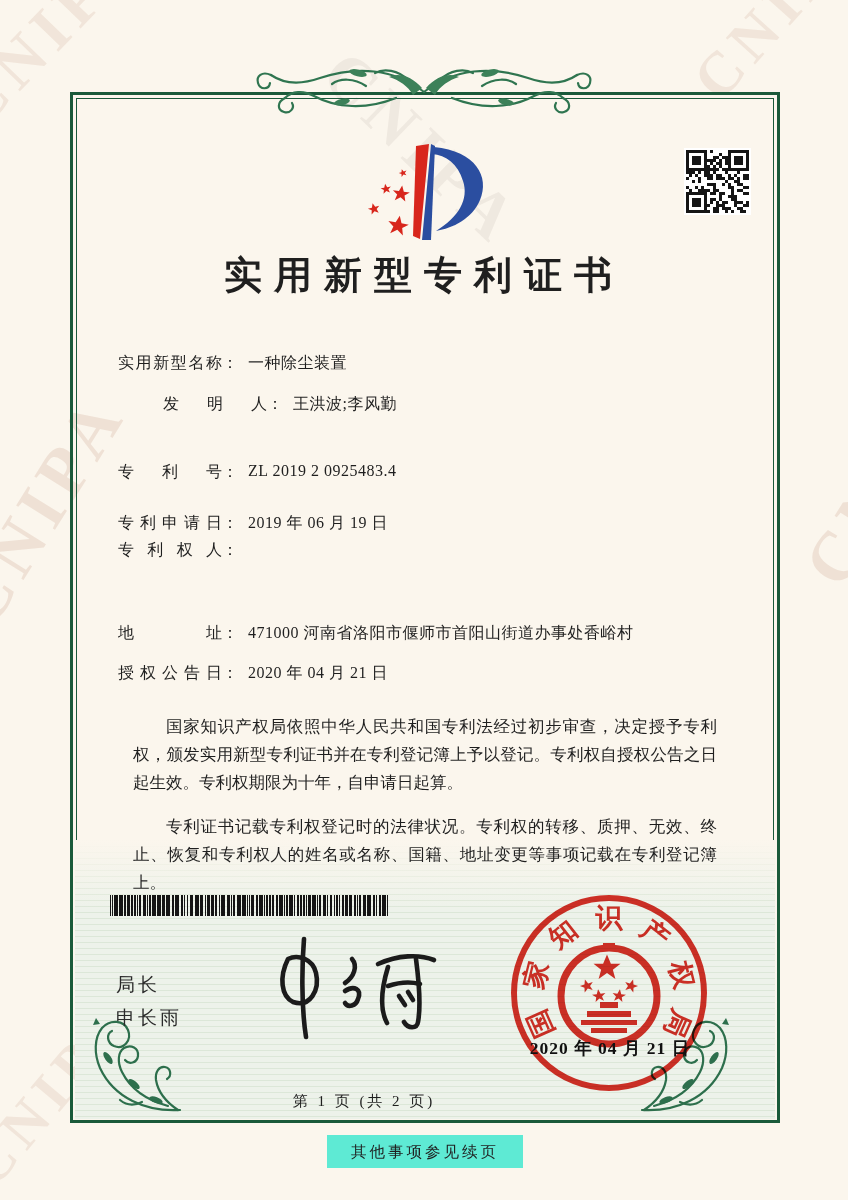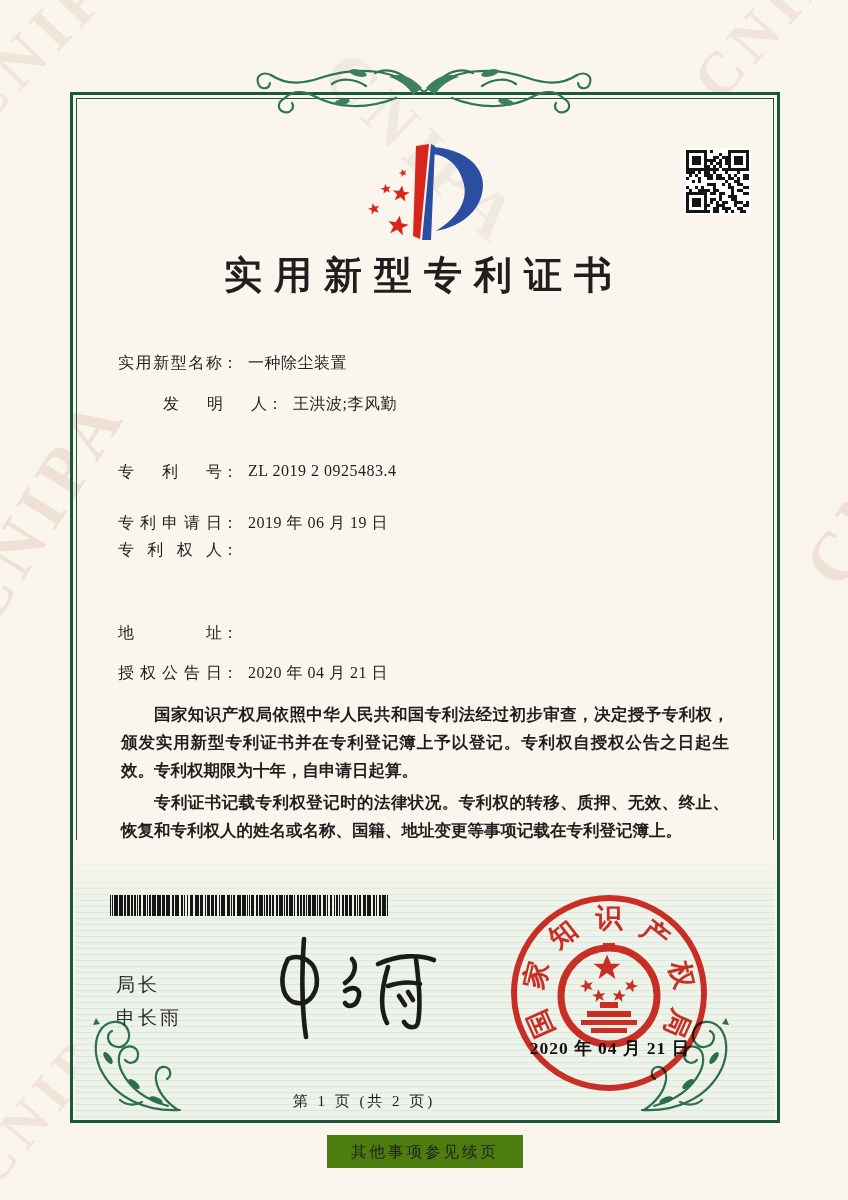--- a/index.html
+++ b/index.html
@@ -37,34 +37,34 @@
   .frow{position:absolute;left:118px;display:flex;font-size:16px;white-space:nowrap;}
   .flabel{display:inline-block;width:104px;text-align:justify;text-align-last:justify;}
   .fcolon{display:inline-block;margin-right:10px;}
   .fvalue{display:inline-block;letter-spacing:0.5px;}
   .r1{top:353px;} .r2{top:394px;margin-left:45px;} .r3{top:462px;} .r4{top:513px;}
   .r5{top:540px;} .r6{top:623px;} .r7{top:663px;}
   .pair2{margin-left:92px;}
   .flabel2{letter-spacing:2px;}
   .paras{position:absolute;left:117px;top:697px;width:616px;font-size:16.5px;
     line-height:28px;text-align:justify;}
-  .paras p{margin:4px;text-indent:2em;font-weight:bold;}
+  .paras p{margin:16px;text-indent:2em;}
   .barcode{position:absolute;left:110px;top:895px;width:282px;height:21px;}
   .signer{position:absolute;left:116px;font-size:19px;letter-spacing:3px;
     font-family:"Liberation Sans","DejaVu Sans",sans-serif;color:#2a2a2a;}
   .signer-title{top:972px;} .signer-name{top:1005px;}
   .signature{position:absolute;left:258px;top:933px;width:196px;height:110px;}
   .seal{position:absolute;left:506px;top:890px;width:206px;height:206px;
     mix-blend-mode:multiply;opacity:0.95;}
   .seal-date{position:absolute;left:498px;top:1036px;width:224px;text-align:center;
     font-size:17.5px;letter-spacing:1px;color:#111;font-weight:700;}
   .page-info{position:absolute;left:0;top:1092px;width:728px;text-align:center;
     font-size:15px;letter-spacing:3px;}
   .note-box{position:absolute;left:327px;top:1135px;width:196px;height:33px;
-    background:#4d7c0f;text-align:center;line-height:33px;font-size:15.5px;letter-spacing:3px;}
+    background:#5eead4;text-align:center;line-height:33px;font-size:15.5px;letter-spacing:3px;}
   .ornament{position:absolute;pointer-events:none;}
   .orn-top{left:244px;top:58px;width:360px;height:64px;}
   .orn-bl{left:74px;top:1010px;width:112px;height:112px;transform:scaleX(-1);}
   .orn-br{left:636px;top:1010px;width:112px;height:112px;}
 </style>
 </head>
 <body>
 
 <div class="page">
 
@@ -318,20 +318,21 @@
       <span class="fcolon">：</span>
       <span class="fvalue">2019 年 06 月 19 日</span>
   </div>
   <div class="frow r5">
     <span class="flabel">专利权人</span>
       <span class="fcolon">：</span>
   </div>
   <div class="frow r6">
     <span class="flabel">地址</span>
       <span class="fcolon">：</span>
+      <span class="fvalue">471000 河南省洛阳市偃师市首阳山街道办事处香峪村</span>
   </div>
   <div class="frow r7">
     <span class="flabel">授权公告日</span>
       <span class="fcolon">：</span>
       <span class="fvalue">2020 年 04 月 21 日</span>
   </div>
 
   <div class="paras">
     <p>国家知识产权局依照中华人民共和国专利法经过初步审查，决定授予专利权，颁发实用新型专利证书并在专利登记簿上予以登记。专利权自授权公告之日起生效。专利权期限为十年，自申请日起算。</p>
     <p>专利证书记载专利权登记时的法律状况。专利权的转移、质押、无效、终止、恢复和专利权人的姓名或名称、国籍、地址变更等事项记载在专利登记簿上。</p>

